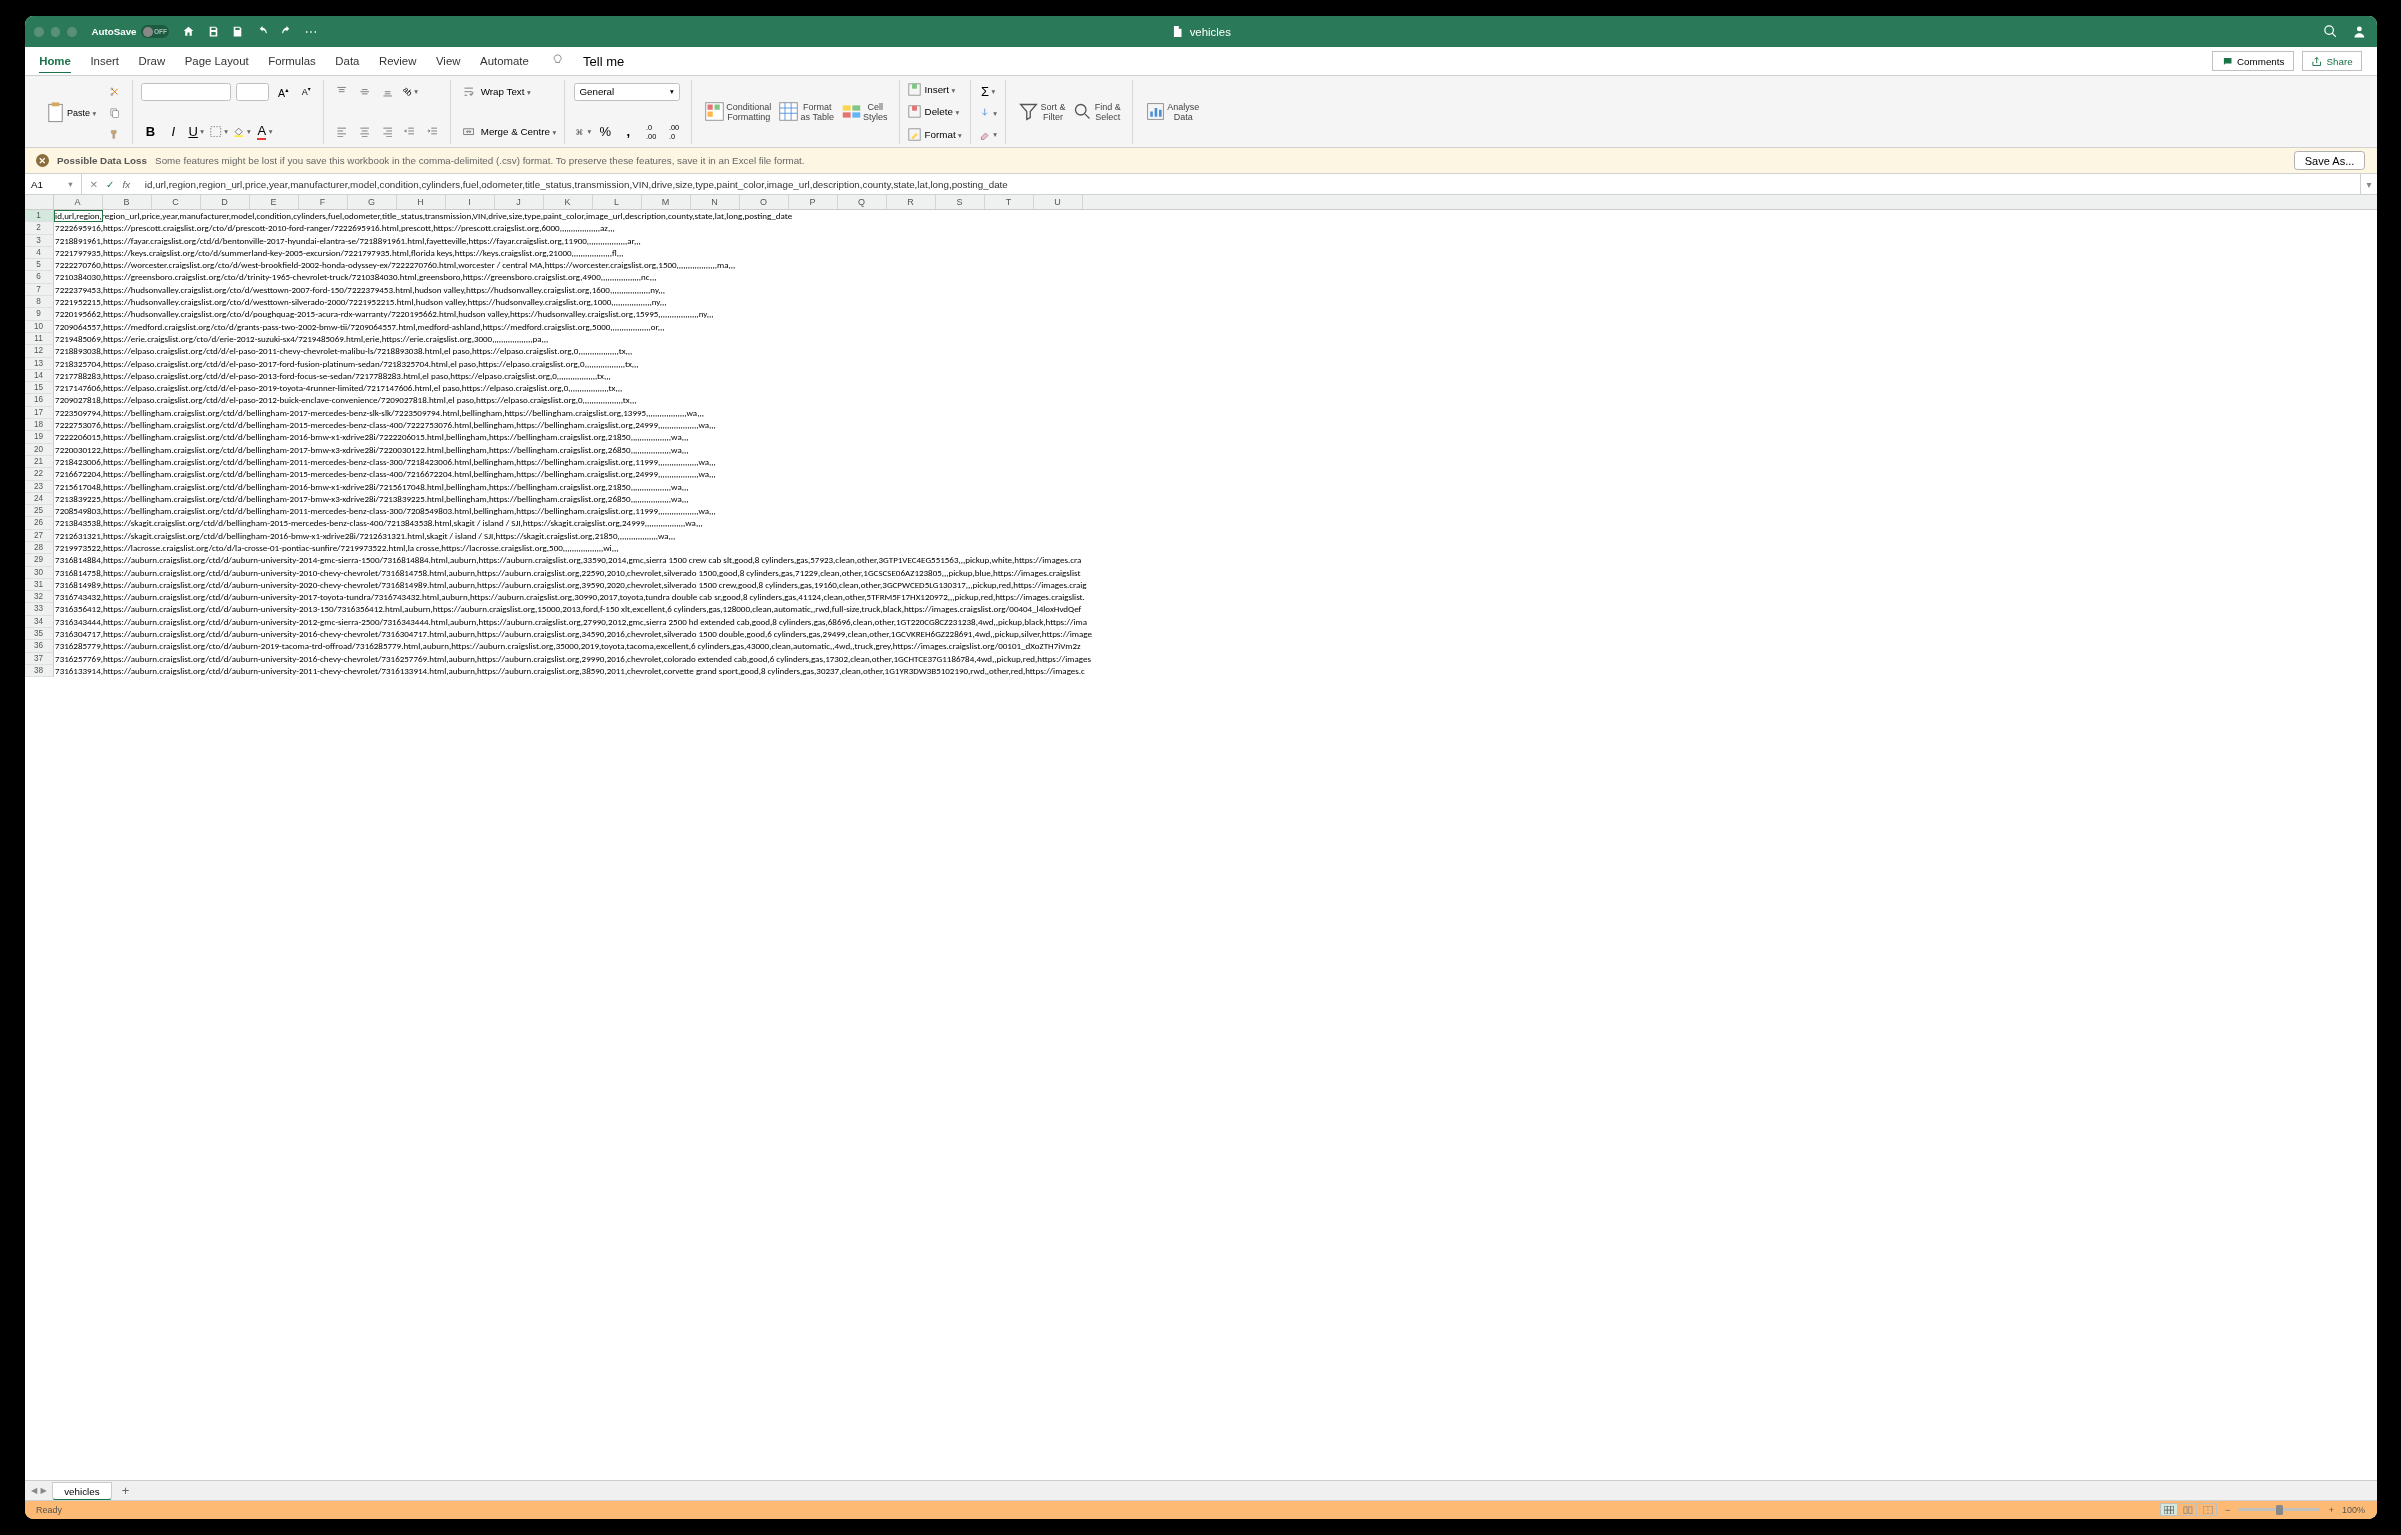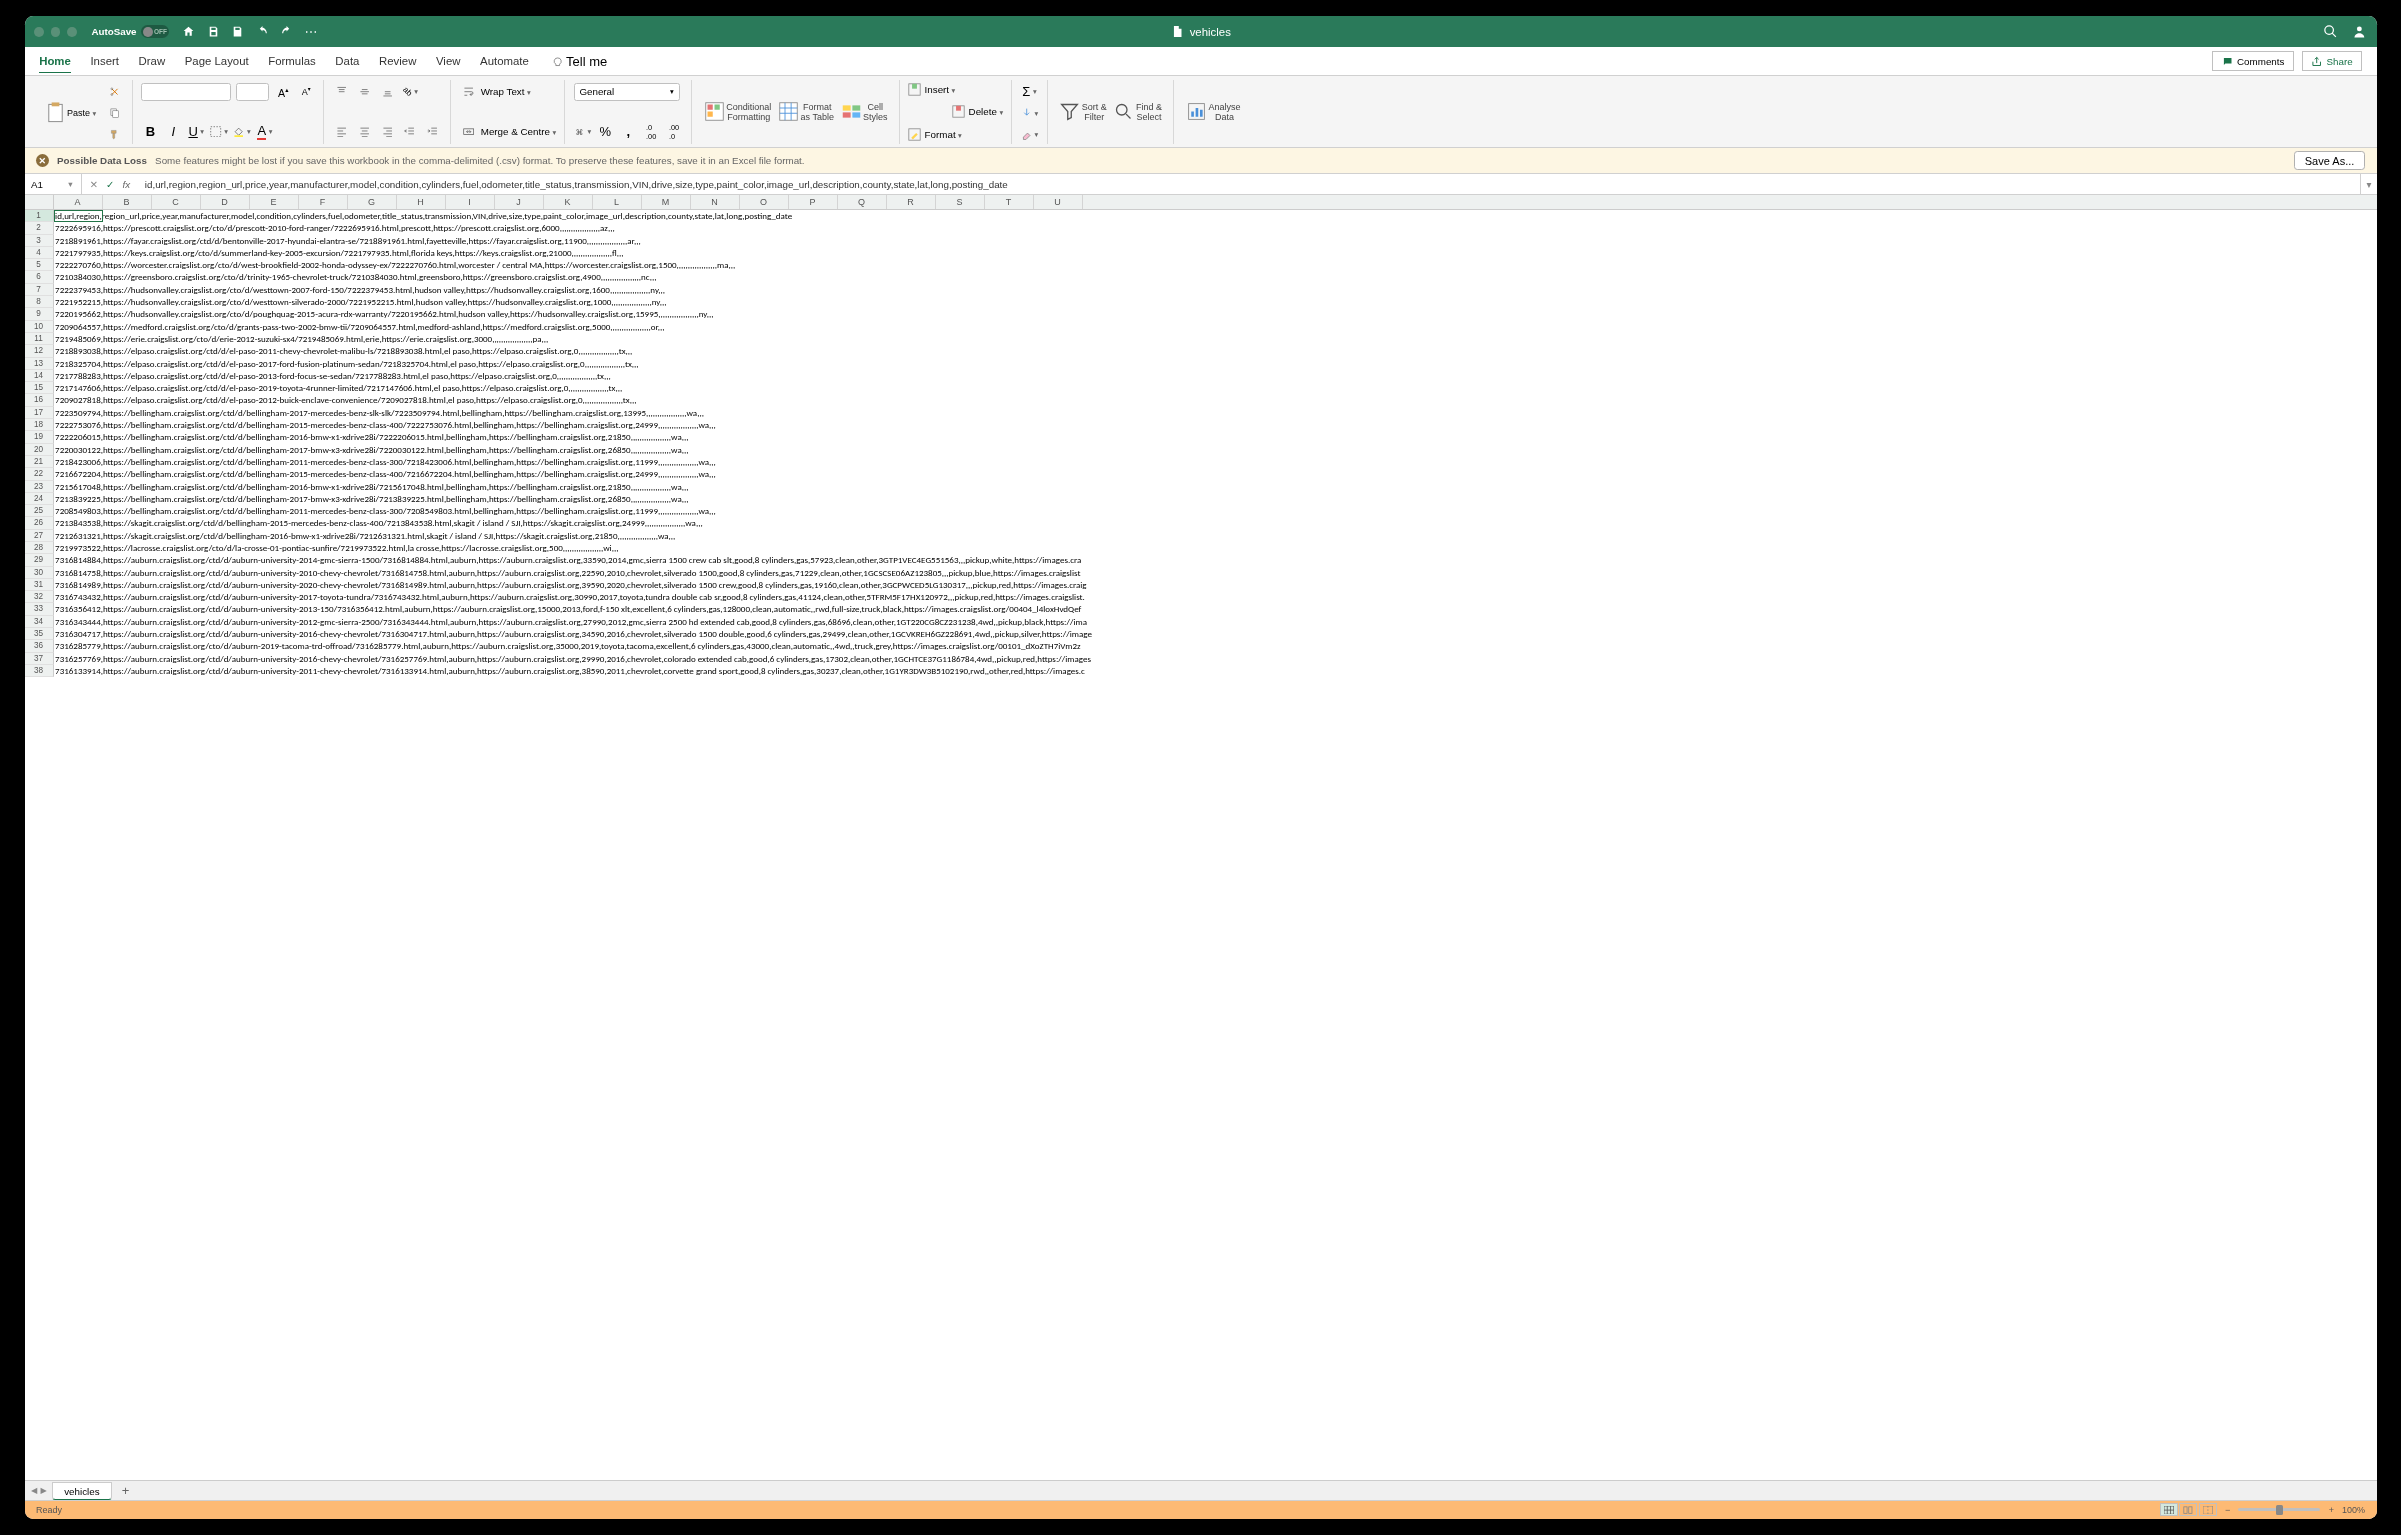--- a/index.html
+++ b/index.html
@@ -16,21 +16,21 @@
 .toolbar-icons { display: flex; gap: 11.4px; margin-left: 13px; align-items:center;}
 .toolbar-icons svg { width: 13px; height: 13px; fill: #fff; }
 .title-center { position: absolute; left: 50%; transform: translateX(-50%); display: flex; align-items: center; gap: 6.5px; font-size: 11.4px; font-weight: 500; }
 .title-right { margin-left: auto; display: flex; gap: 14.7px; }
 .title-right svg { width: 14.7px; height: 14.7px; fill: #fff; }
 
 
 .ribbon-tabs { background: #fff; height: 29px; display: flex; align-items: center; padding: 0 14.7px; gap: 19.6px; border-bottom: 0.8px solid #d0d0d0; }
 .ribbon-tab { font-size: 11.4px; color: #333; cursor: pointer; padding: 4.9px 0; }
 .ribbon-tab.active { color: #1a7349; border-bottom: 1.6px solid #1a7349; font-weight: 600; }
-.tellme { display: flex; align-items: flex-end; gap: 3px; margin-left: 3.3px; }
+.tellme { display: flex; align-items: flex-start; gap: 20px; margin-left: 3.3px; }
 .tellme svg { width: 11.4px; height: 11.4px; fill: #666; }
 .ribbon-right { margin-left: auto; display: flex; gap: 8.2px; }
 .ribbon-btn { border: 0.8px solid #c0c0c0; border-radius: 0; padding: 3.3px 8.2px; font-size: 9.8px; display: flex; align-items: flex-end; gap: 4.1px; cursor: pointer; }
 .ribbon-btn.share { color: #1a7349; }
 
 
 .ribbon { background: #f5f5f5; height: 72px; display: flex; border-bottom: 0.8px solid #d0d0d0; padding: 3.3px 6.5px; gap: 0; }
 .rgroup { display: flex; flex-direction: column; justify-content: space-between; padding: 3.3px 8.2px; border-right: 0.8px solid #d8d8d8; }
 .rgroup:last-child { border-right: none; }
 .rg-row { display: flex; gap: 4.9px; align-items: center; }
@@ -374,21 +374,21 @@
     </div>
 
     <div class="rgroup">
       <div class="rg-row" style="gap:3.3px;">
           <svg width="13" height="13" viewBox="0 0 16 16">
             <rect x="1" y="1" width="14" height="14" fill="none" stroke="#888"></rect>
             <rect x="5" y="1" width="6" height="6" fill="#81c784"></rect>
           </svg>
           <span class="dropdown-arrow" style="font-size:9.8px;">Insert</span>
         </div>
-      <div class="rg-row" style="gap:3.3px;margin-left:44px;">
+      <div class="rg-row" style="gap:3.3px;">
           <svg width="13" height="13" viewBox="0 0 16 16">
             <rect x="1" y="1" width="14" height="14" fill="none" stroke="#888"></rect>
             <rect x="5" y="1" width="6" height="6" fill="#e57373"></rect>
           </svg>
           <span class="dropdown-arrow" style="font-size:9.8px;">Delete</span>
         </div>
       <div class="rg-row" style="gap:3.3px;">
           <svg width="13" height="13" viewBox="0 0 16 16">
             <rect x="1" y="1" width="14" height="14" fill="none" stroke="#888"></rect>
             <path d="M4 12l6-6 2 2-6 6z" fill="#ffd54f"></path>

